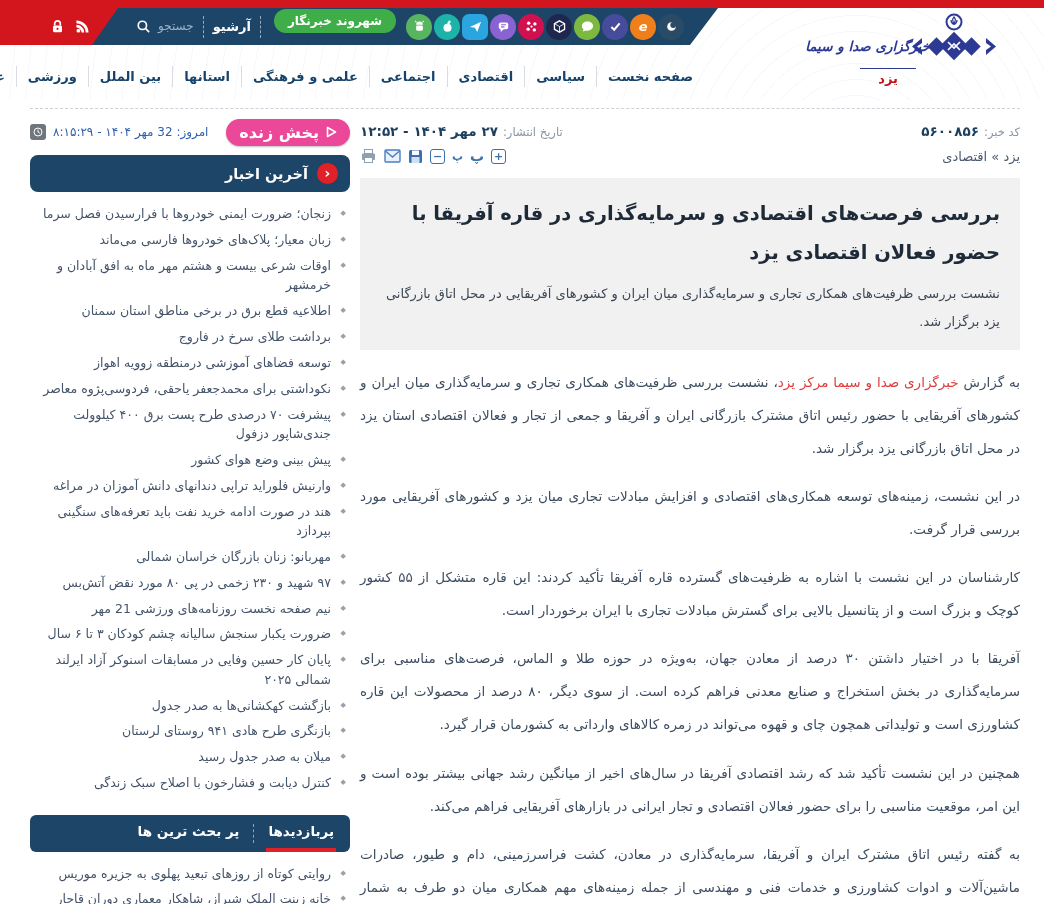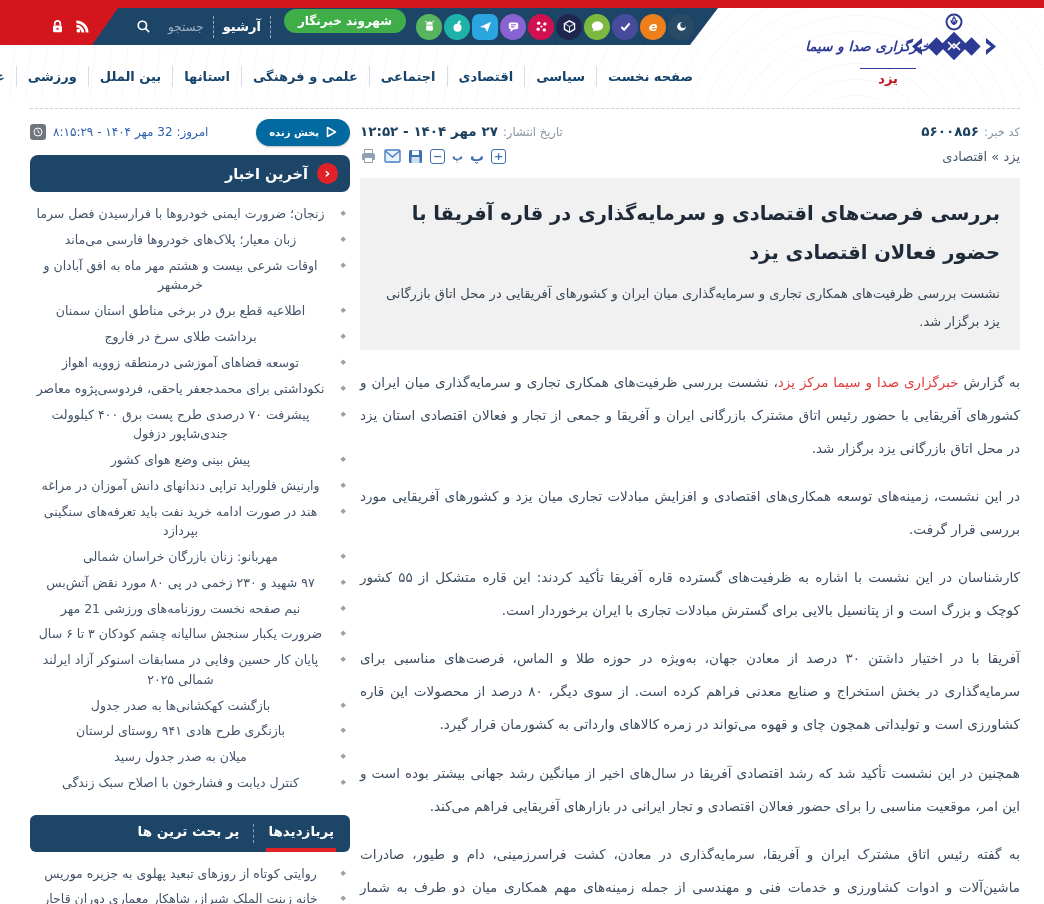--- a/index.html
+++ b/index.html
@@ -12,21 +12,21 @@
 
   
   .header{position:relative; height:100px; background:#fff;
     background-image:repeating-radial-gradient(circle at 82% 160%, rgba(30,60,100,.035) 0 1px, transparent 1px 16px);}
   .red-strip{position:absolute; top:0; left:0; right:0; height:8px; background:var(--red); z-index:5;}
   .toolbar{position:absolute; top:8px; left:0; width:718px; height:37px; background:var(--navy);
     clip-path:polygon(0 0,718px 0,690px 100%,0 100%); display:flex; align-items:center; direction:ltr; z-index:4;}
   .corner-red{flex:0 0 118px; align-self:stretch; background:var(--red);
     clip-path:polygon(0 0,118px 0,92px 100%,0 100%); display:flex; align-items:center; gap:10px; padding-left:50px;}
   .tb-icon{width:15px; height:15px; display:inline-flex; align-items:center; justify-content:center;}
-  .search-zone{display:flex; align-items:center; gap:17px; margin-left:18px; direction:ltr;}
+  .search-zone{display:flex; align-items:flex-start; gap:7px; margin-left:18px; direction:ltr;}
   .search-zone .ph{color:#9fb2c4; font-size:12px;}
   .dash-sep{width:0; height:22px; border-left:1px dashed rgba(255,255,255,.55); margin:0 9px;}
   .archive{color:#fff; font-weight:bold; font-size:13px;}
   .citizen-btn{background:var(--green); color:#fff; font-weight:bold; font-size:12px;
     border-radius:14px; padding:5px 14px; margin:0 10px 12px 4px; white-space:nowrap;}
   .apps{display:flex; align-items:center; gap:2px; direction:ltr;}
   .app{width:26px; height:26px; border-radius:50%; display:inline-flex; align-items:center;
     justify-content:center; color:#444; font-weight:bold;}
   .app svg{width:15px; height:15px;}
   .app .g{color:#fff; font-size:13px; font-weight:bold; font-style:italic; line-height:1;}
@@ -46,33 +46,33 @@
 
   
   .content{padding:0 24px 0 30px;}
   .topline{border-top:1px dashed #cbd1d9; margin-top:8px;}
   .layout{display:flex; gap:10px; margin-top:4px;}
   .main{width:660px;}
   .aside{width:320px;}
 
   
   .side-toprow{display:flex; align-items:center; height:34px; margin:2px 0 6px;}
-  .live-btn{background:#0369a1; color:#fff; font-weight:bold; font-size:10px; border-radius:15px;
+  .live-btn{background:#ec4899; color:#fff; font-weight:bold; font-size:16px; border-radius:15px;
     height:27px; display:inline-flex; align-items:center; gap:7px; padding:0 13px; box-shadow:0 1px 2px rgba(0,0,0,.25);}
   .today{margin-right:auto; color:#2e5fae; font-size:12px; white-space:nowrap;}
   .clock-badge{width:16px; height:16px; background:#6f767d; border-radius:3px; margin-right:7px;
     display:inline-flex; align-items:center; justify-content:center;}
   .latest-header{background:var(--navy); border-radius:8px; height:37px; display:flex; align-items:center;
     gap:9px; padding:0 12px; margin-bottom:12px;}
   .circle-arrow{width:21px; height:21px; border-radius:50%; background:#e02128; color:#fff; font-weight:bold;
     display:inline-flex; align-items:center; justify-content:center; font-size:14px; padding-bottom:2px;}
   .latest-title{color:#fff; font-weight:bold; font-size:14.5px;}
   .news-list{list-style:none; padding:0 4px 0 0;}
   .news-list li{position:relative; padding-right:15px; margin-bottom:6.5px; font-size:12.5px;
-    line-height:1.55; color:var(--side); text-align:center; cursor:pointer;}
+    line-height:1.55; color:var(--side); text-align:right; cursor:pointer;}
   .news-list li::before{content:"◆"; position:absolute; right:0; top:4px; font-size:7px; color:#98a1ac;}
   .popular-tabs{background:var(--navy); border-radius:6px; height:37px; display:flex; align-items:stretch;
     gap:0; padding:0 14px; margin-top:22px;}
   .ptab{display:flex; align-items:center; color:#fff; font-weight:bold; font-size:13.5px;
     border-bottom:4px solid transparent; padding:0 2px; cursor:pointer;}
   .ptab.active{border-bottom-color:#e02128;}
   .ptab-sep{width:0; border-left:1px dashed rgba(255,255,255,.5); margin:9px 12px;}
   .popular-list{margin-top:12px;}
 
   

